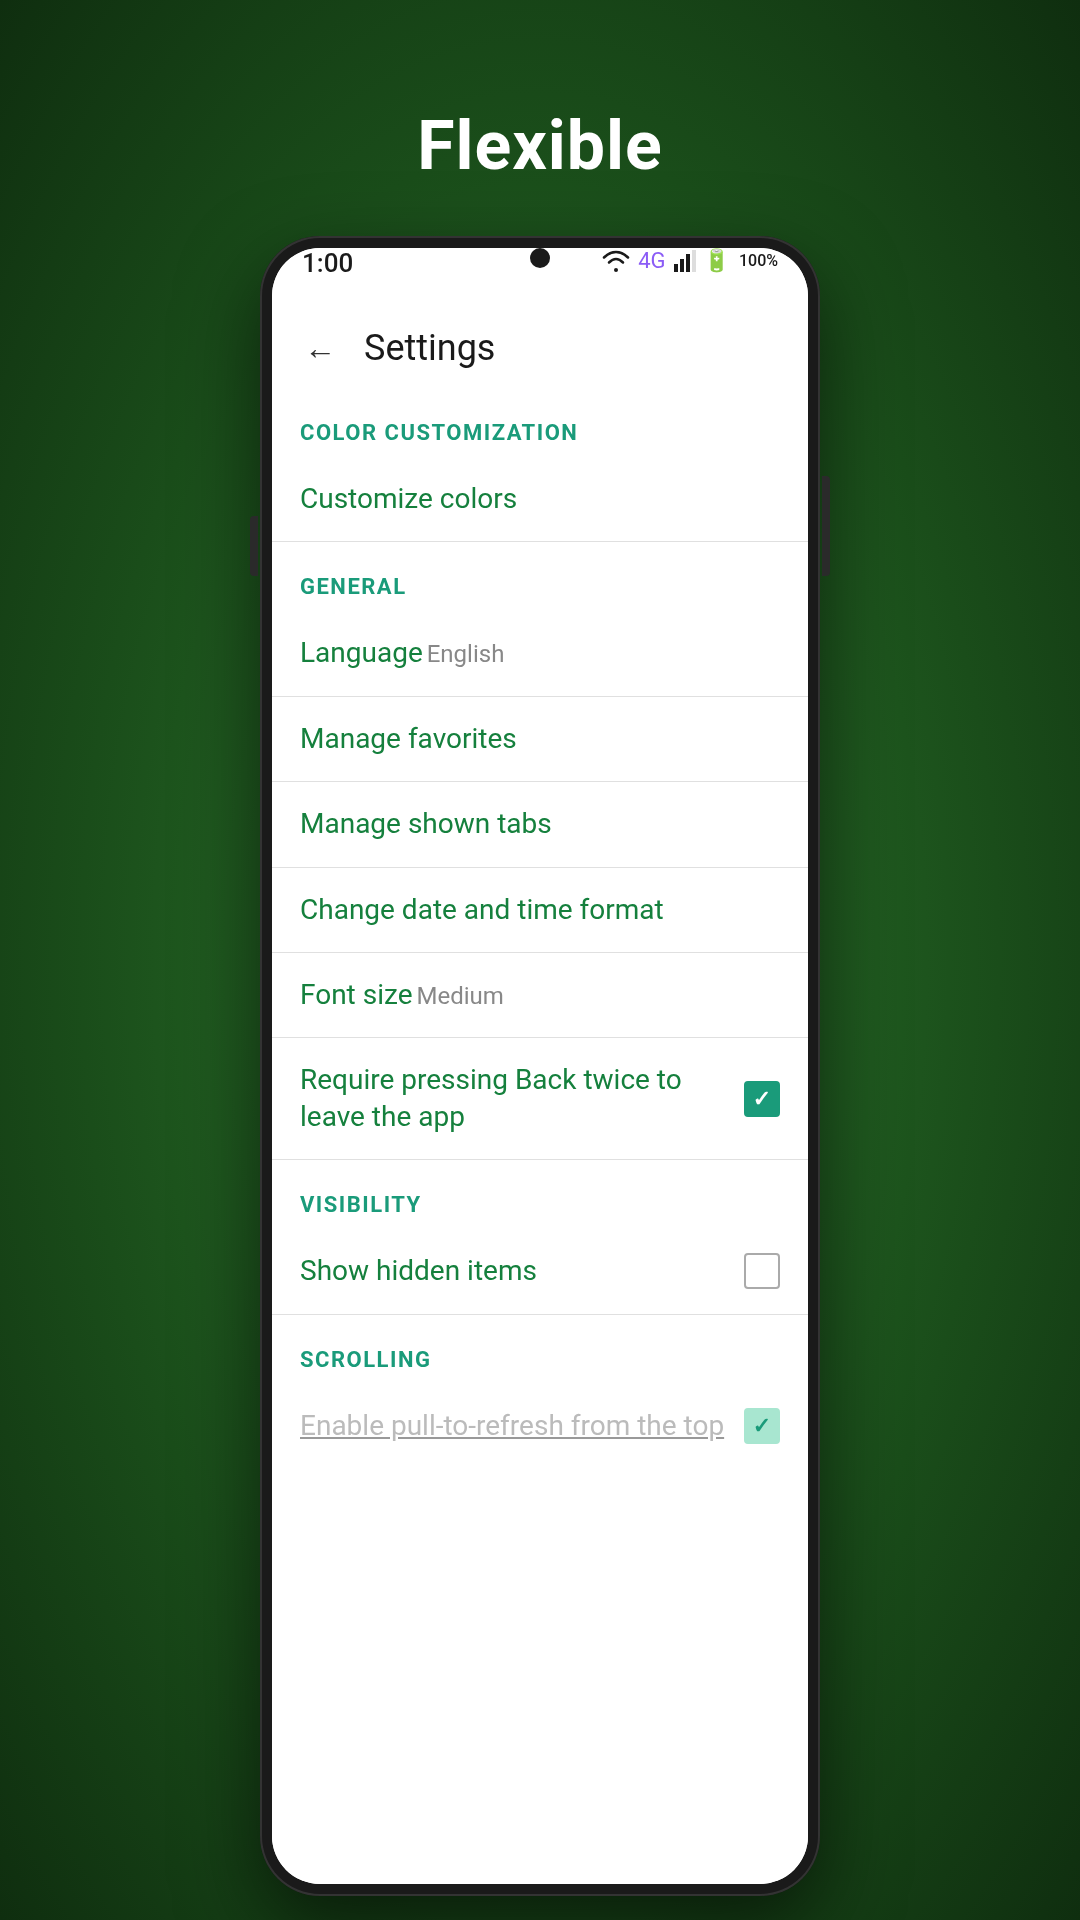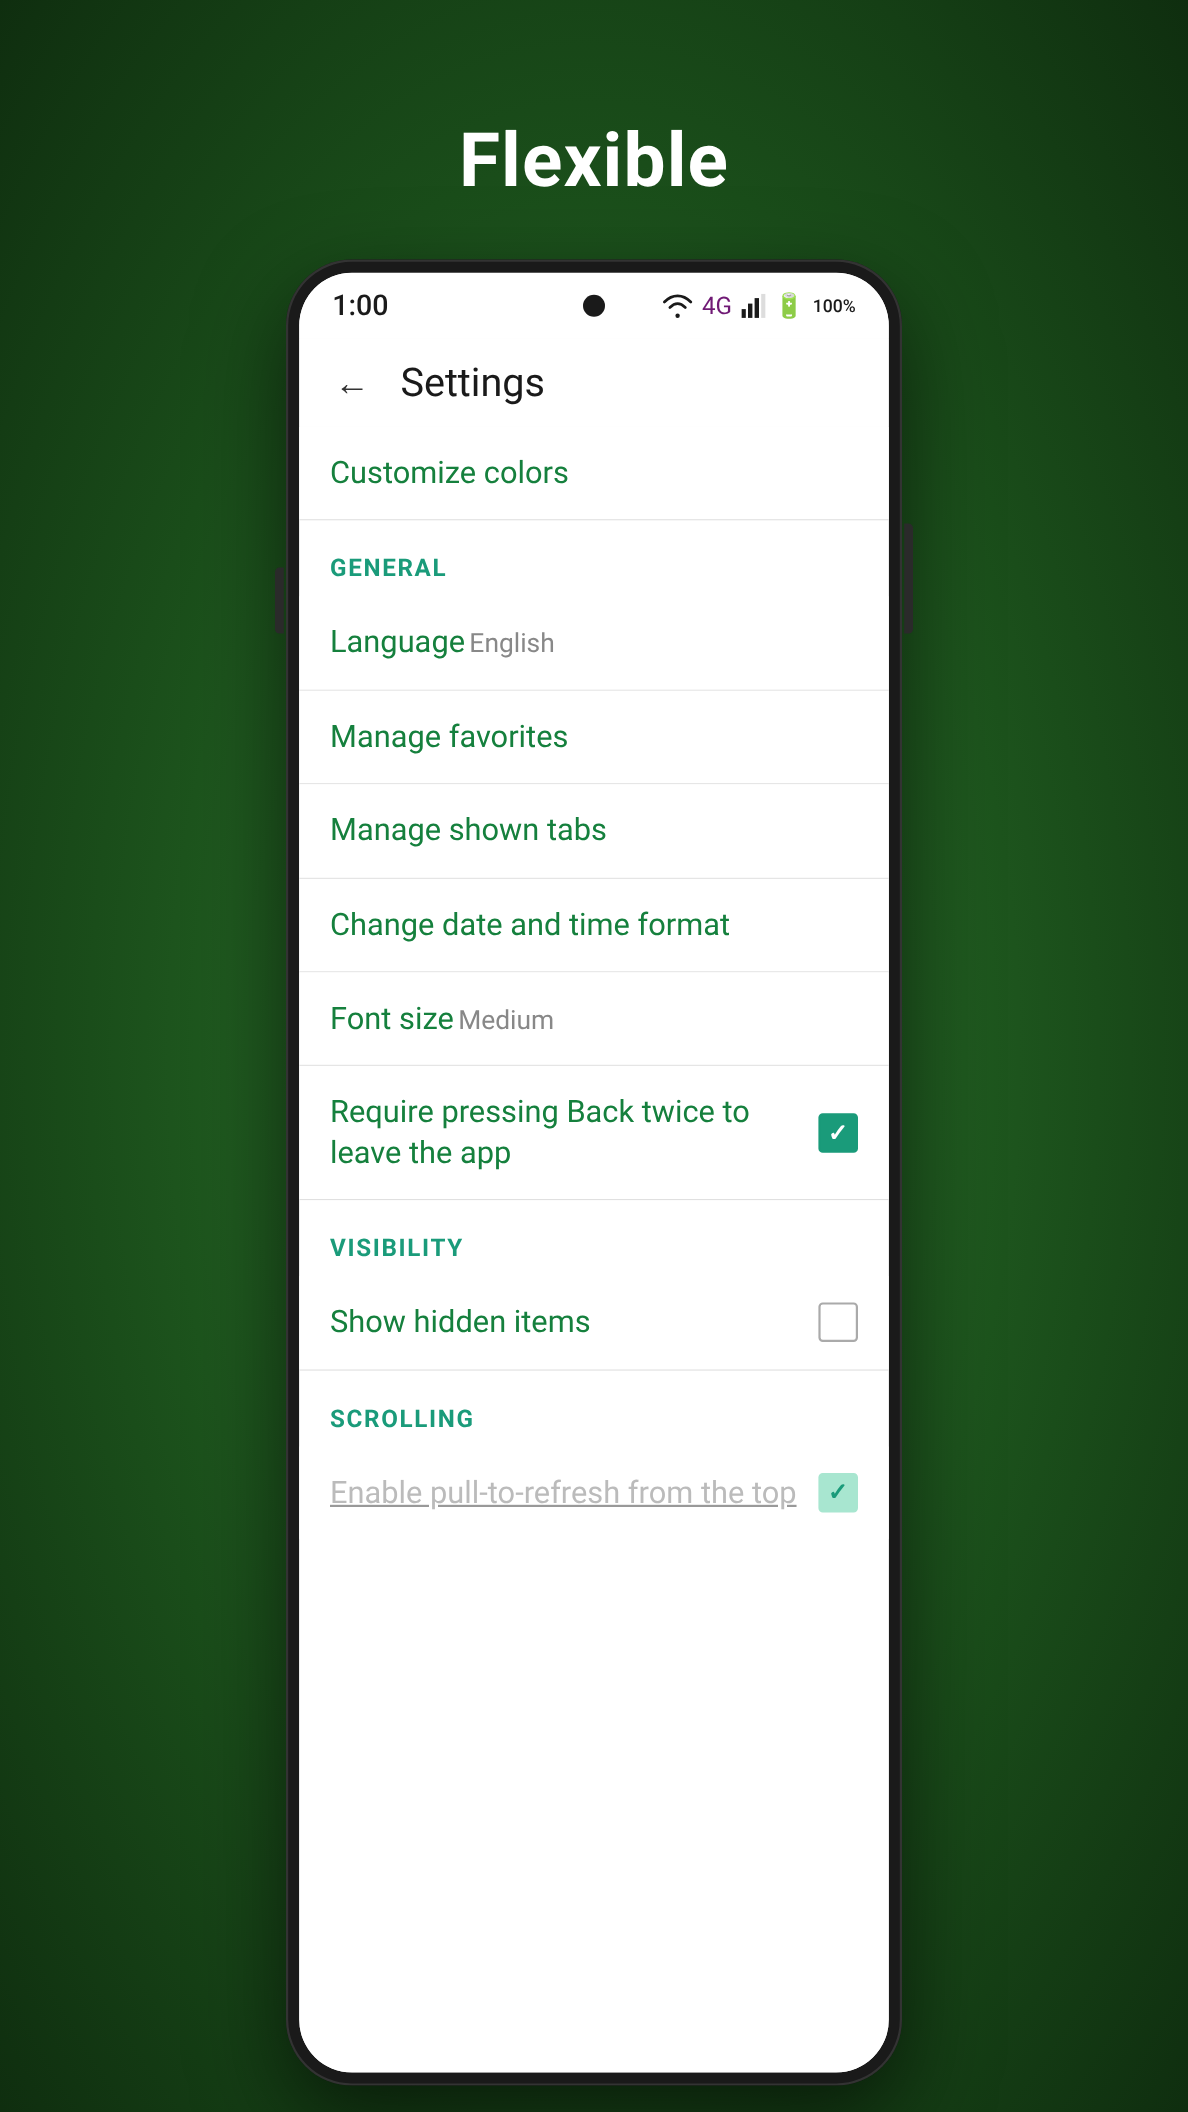--- a/index.html
+++ b/index.html
@@ -66,21 +66,21 @@
       overflow: hidden;
       display: flex;
       flex-direction: column;
     }
 
     
     .status-bar {
       background: white;
       height: 60px;
       display: flex;
-      align-items: center;
+      align-items: flex-start;
       justify-content: space-between;
       padding: 0 30px;
       flex-shrink: 0;
       position: relative;
     }
 
     .status-time {
       font-size: 26px;
       font-weight: 500;
       color: #1a1a1a;
@@ -97,21 +97,21 @@
     }
 
     .status-icons {
       display: flex;
       align-items: center;
       gap: 8px;
     }
 
     .status-icon {
       font-size: 22px;
-      color: #701a75;
+      color: #8b5cf6;
     }
 
     .status-battery {
       font-size: 22px;
       color: #1a1a1a;
       font-weight: 500;
     }
 
     
     .app-bar {
@@ -263,20 +263,21 @@
       </div>
     </div>
 
     <div class="app-bar">
       <span class="back-arrow">←</span>
       <span class="app-title">Settings</span>
     </div>
 
     <div class="settings-content">
 
+      <div class="section-header">COLOR CUSTOMIZATION</div>
 
       <div class="settings-item">
         <span class="settings-item-title">Customize colors</span>
       </div>
 
       <div class="section-divider"></div>
 
       <div class="section-header">GENERAL</div>
 
       <div class="settings-item">

